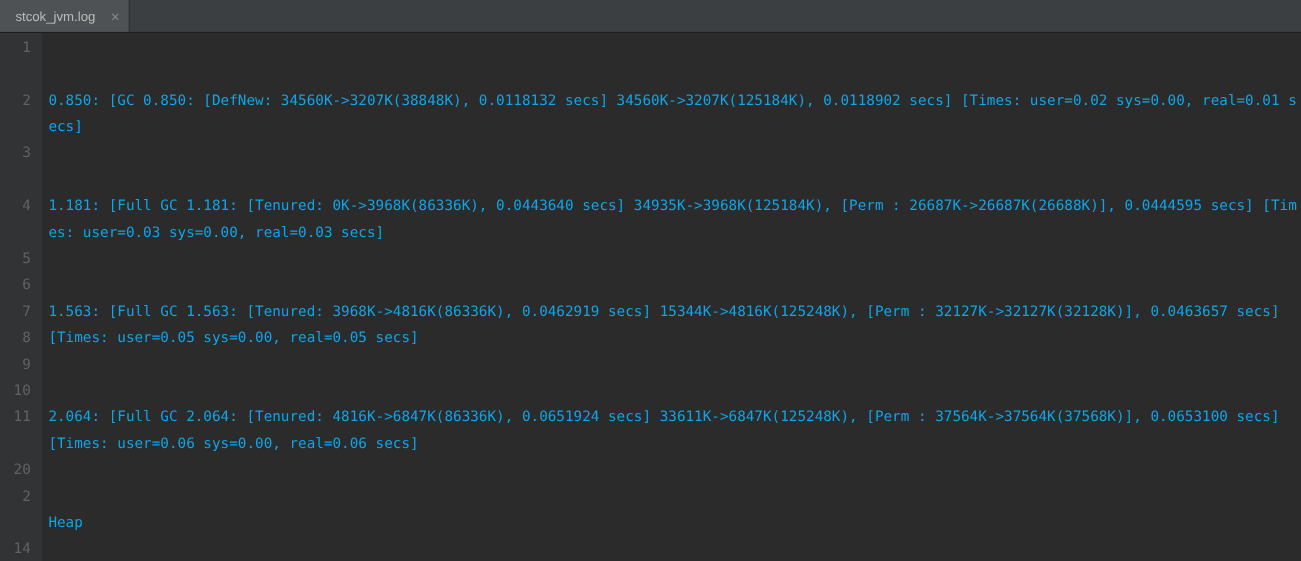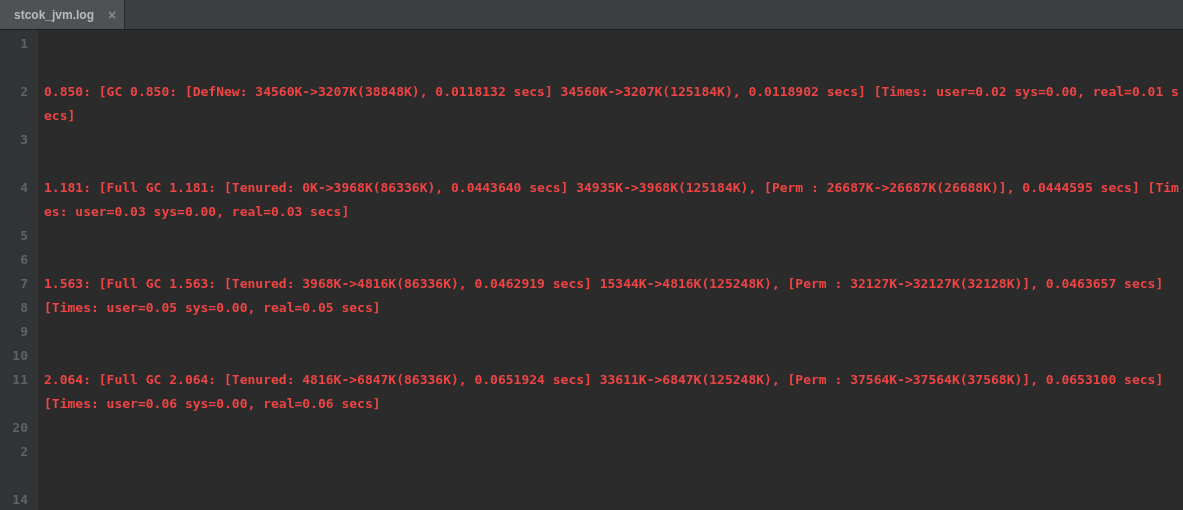--- a/index.html
+++ b/index.html
@@ -1,19 +1,18 @@
 <!DOCTYPE html>
 <html><head>
   <meta charset="utf-8">
   <style>
     * {
       margin: 0;
       padding: 0;
       box-sizing: border-box;
-      font-weight: bold;
     }
     
     body {
       background: #2b2b2b;
       font-family: 'Consolas', 'Menlo', 'Monaco', monospace;
       font-size: 13px;
       color: #a9b7c6;
       width: 1183px;
       height: 510px;
       overflow: hidden;
@@ -62,21 +61,21 @@
       line-height: 24px;
       font-size: 13px;
     }
     
     .code-content {
       padding: 2px 0 0 6px;
       line-height: 24px;
       white-space: pre-wrap;
       word-break: break-all;
       flex: 1;
-      color: #ef4444;
+      color: #0ea5e9;
     }
     
     .gutter-num {
       display: block;
     }
     
     .code-line {
       display: block;
       min-height: 24px;
     }
@@ -113,20 +112,21 @@
     <span class="gutter-num">2</span>
     <span class="gutter-num">&nbsp;</span>
     <span class="gutter-num">14</span>
 
   </div>
   <div class="code-content">
     <span class="code-line">0.850: [GC 0.850: [DefNew: 34560K-&gt;3207K(38848K), 0.0118132 secs] 34560K-&gt;3207K(125184K), 0.0118902 secs] [Times: user=0.02 sys=0.00, real=0.01 secs] </span>
     <span class="code-line">1.181: [Full GC 1.181: [Tenured: 0K-&gt;3968K(86336K), 0.0443640 secs] 34935K-&gt;3968K(125184K), [Perm : 26687K-&gt;26687K(26688K)], 0.0444595 secs] [Times: user=0.03 sys=0.00, real=0.03 secs] </span>
     <span class="code-line">1.563: [Full GC 1.563: [Tenured: 3968K-&gt;4816K(86336K), 0.0462919 secs] 15344K-&gt;4816K(125248K), [Perm : 32127K-&gt;32127K(32128K)], 0.0463657 secs] [Times: user=0.05 sys=0.00, real=0.05 secs] </span>
     <span class="code-line">2.064: [Full GC 2.064: [Tenured: 4816K-&gt;6847K(86336K), 0.0651924 secs] 33611K-&gt;6847K(125248K), [Perm : 37564K-&gt;37564K(37568K)], 0.0653100 secs] [Times: user=0.06 sys=0.00, real=0.06 secs] </span>
+    <span class="code-line">Heap</span>
     
     
     
     
     
     
     
     
     
     

